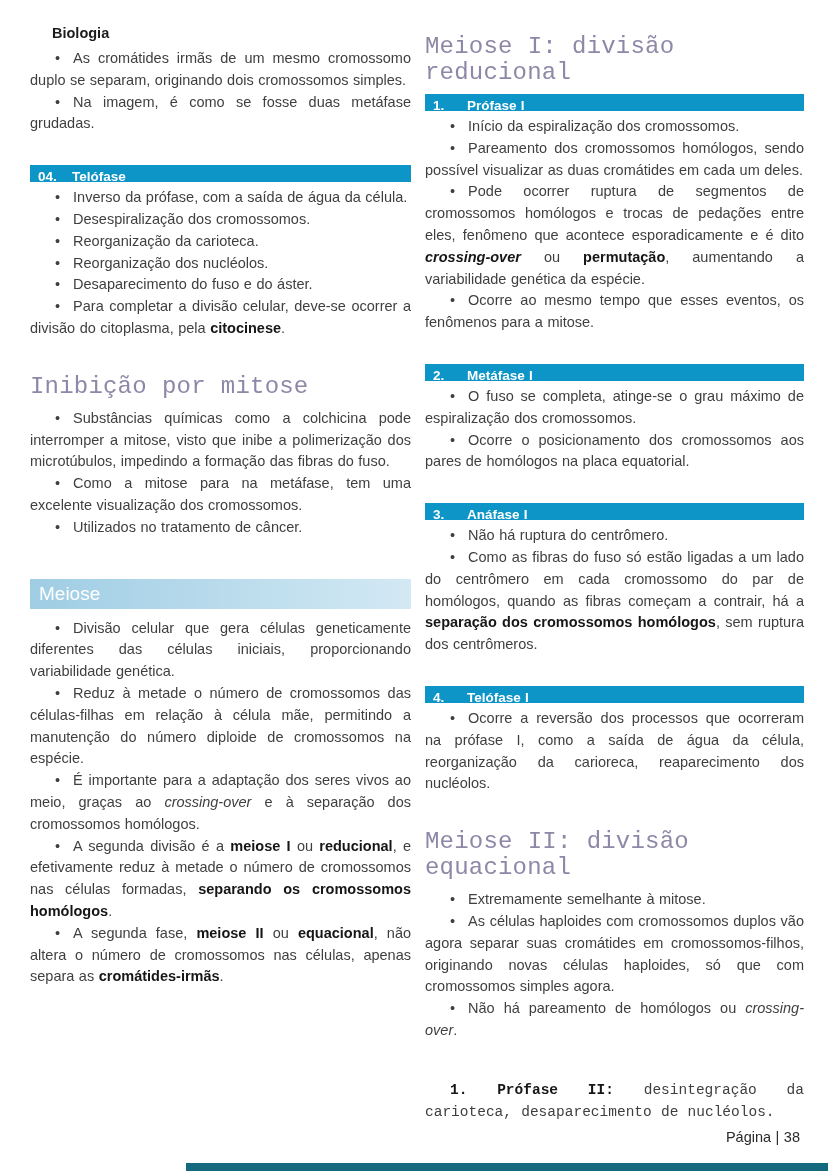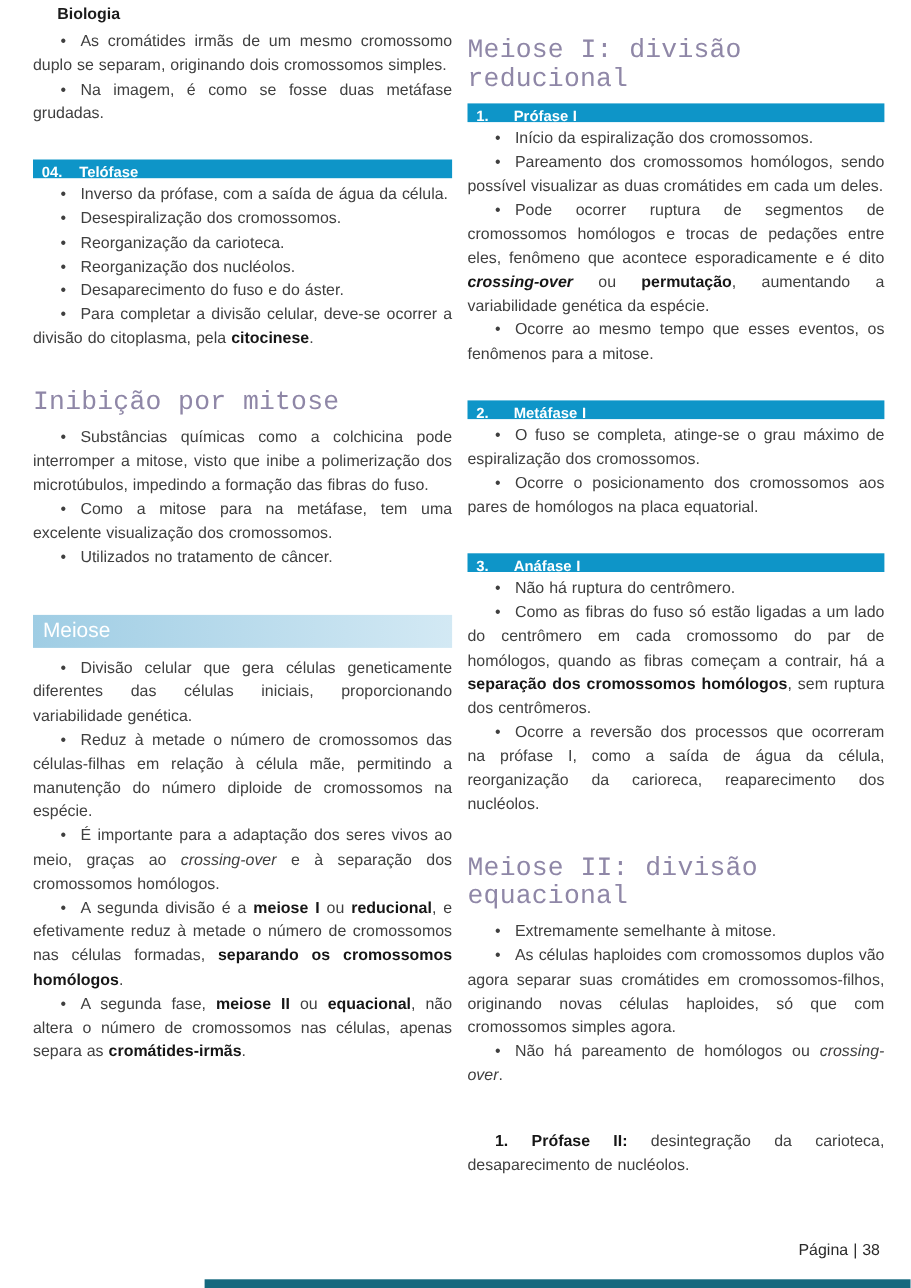--- a/index.html
+++ b/index.html
@@ -12,32 +12,32 @@
   }
   html,body{margin:0;padding:0;background:#fff;}
   body{
     width:828px;height:1171px;
     font-family:"Liberation Sans","DejaVu Sans",sans-serif;
     font-size:14.5px;line-height:21.8px;color:var(--body);
     word-spacing:0.5px;
   }
   .page{position:relative;width:828px;height:1171px;overflow:hidden;background:#fff;}
   .col{position:absolute;top:0;}
-  .col-left{left:30px;width:381px;padding-top:2px;}
+  .col-left{left:30px;width:381px;padding-top:22px;}
   .col-right{left:425px;width:379px;}
   .block-title{margin:0 0 4px;padding-left:22px;font-weight:bold;font-size:14.5px;color:#1C1C1C;line-height:22px;}
   .block-heading{margin:34px 0 8px;font-size:24px;line-height:26px;color:var(--purple);font-weight:400;letter-spacing:0.2px;font-family:Liberation Mono, monospace;}
   .block-bar{background:var(--accent);color:#fff;height:17px;line-height:23px;font-size:13.5px;font-weight:600;margin:30px 0 5px;white-space:nowrap;overflow:hidden;}
   .block-heading + .block-bar{margin-top:0;}
   .bar-num{display:inline-block;padding-left:8px;width:34px;}
   .block-bigbar{margin:40px 0 9px;height:30px;line-height:30px;padding-left:9px;font-size:19px;color:#fff;font-weight:400;background:linear-gradient(90deg,var(--bb1),var(--bb2));}
   .block-bullets{margin:0;}
   .bullet{margin:0;text-align:justify;text-indent:25px;}
   .dot{margin-right:13px;}
-  .block-para{margin:38px 0 16px;text-align:justify;text-indent:25px;}
+  .block-para{margin:38px 0 16px;text-align:justify;text-indent:25px;font-family:Liberation Mono, monospace;}
   .b{font-weight:bold;color:#161616;}
   .i{font-style:italic;}
   .footer{position:absolute;top:1126px;right:28px;font-size:14.5px;color:#2A2A2A;line-height:22px;text-align:right;}
   .bottom-bar{position:absolute;left:186px;right:0;bottom:0;height:8px;background:var(--bbar);}
 </style>
 </head>
 <body>
 
 <div class="page">
   <div class="col col-left" id="col-left">
@@ -82,20 +82,21 @@
       <div class="block-bar"><span class="bar-num">2.</span><span class="bar-label">Metáfase I</span></div>
       <div class="block-bullets">
         <p class="bullet"><span class="dot">•</span><span>O fuso se completa, atinge-se o grau máximo de espiralização dos cromossomos.</span></p>
         <p class="bullet"><span class="dot">•</span><span>Ocorre o posicionamento dos cromossomos aos pares de homólogos na placa equatorial.</span></p>
       </div>
       <div class="block-bar"><span class="bar-num">3.</span><span class="bar-label">Anáfase I</span></div>
       <div class="block-bullets">
         <p class="bullet"><span class="dot">•</span><span>Não há ruptura do centrômero.</span></p>
         <p class="bullet"><span class="dot">•</span><span>Como as fibras do fuso só estão ligadas a um lado do centrômero em cada cromossomo do par de homólogos, quando as fibras começam a contrair, há a </span><span class="b ">separação dos cromossomos homólogos</span><span>, sem ruptura dos centrômeros.</span></p>
       </div>
+      <div class="block-bar"><span class="bar-num">4.</span><span class="bar-label">Telófase I</span></div>
       <div class="block-bullets">
         <p class="bullet"><span class="dot">•</span><span>Ocorre a reversão dos processos que ocorreram na prófase I, como a saída de água da célula, reorganização da carioreca, reaparecimento dos nucléolos.</span></p>
       </div>
       <h2 class="block-heading">Meiose II: divisão equacional</h2>
       <div class="block-bullets">
         <p class="bullet"><span class="dot">•</span><span>Extremamente semelhante à mitose.</span></p>
         <p class="bullet"><span class="dot">•</span><span>As células haploides com cromossomos duplos vão agora separar suas cromátides em cromossomos-filhos, originando novas células haploides, só que com cromossomos simples agora.</span></p>
         <p class="bullet"><span class="dot">•</span><span>Não há pareamento de homólogos ou </span><span class="i">crossing-over</span><span>.</span></p>
       </div>
       <p class="block-para"><span class="b ">1. Prófase II:</span><span> desintegração da carioteca, desaparecimento de nucléolos.</span></p>

